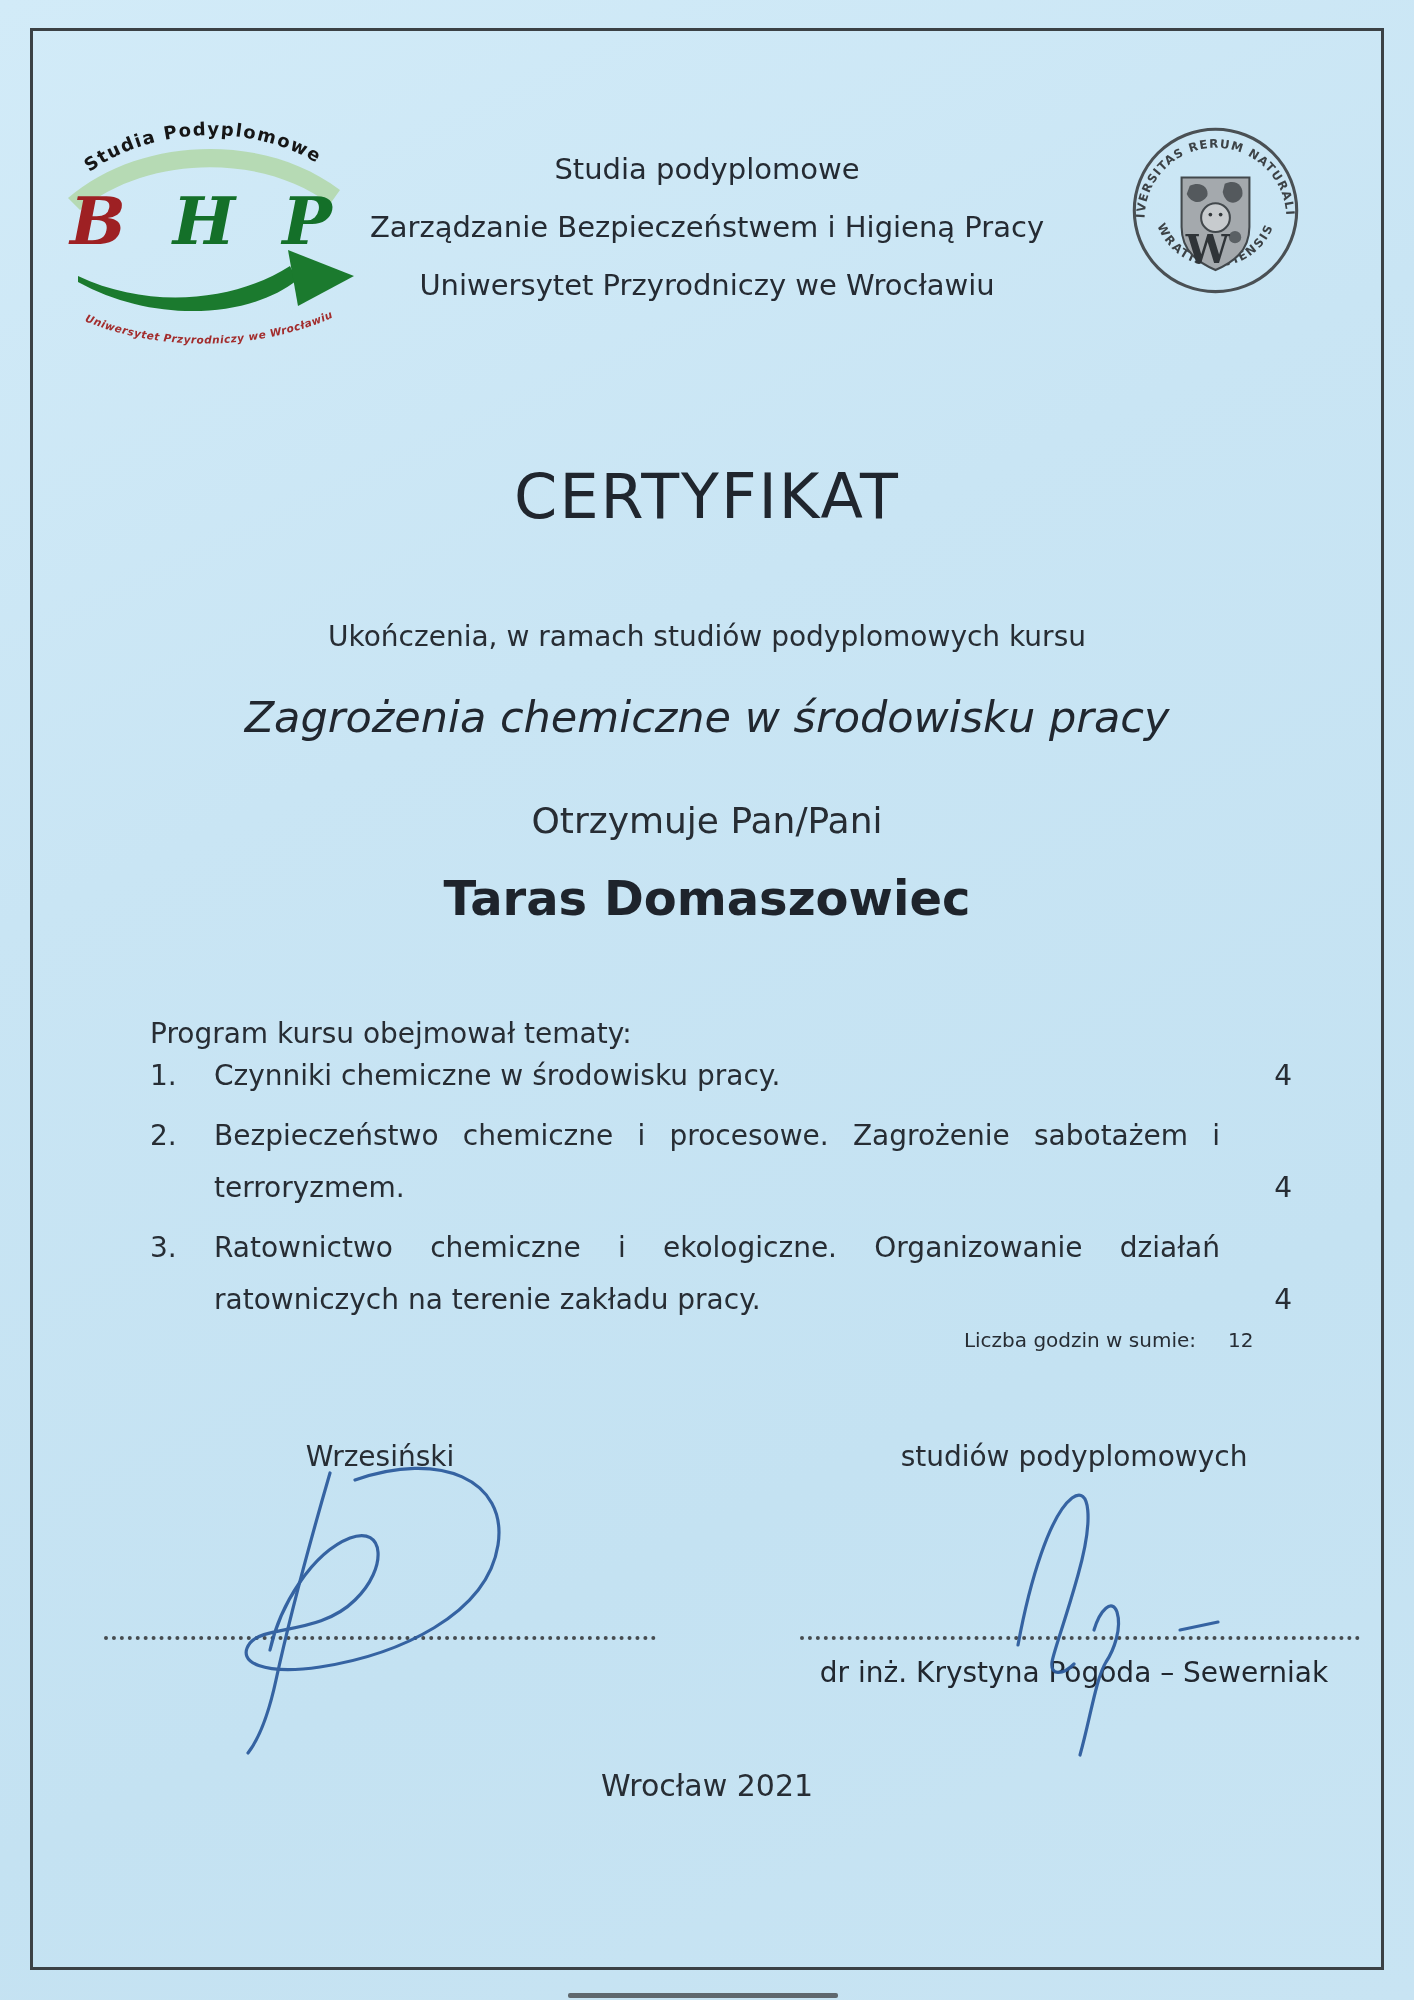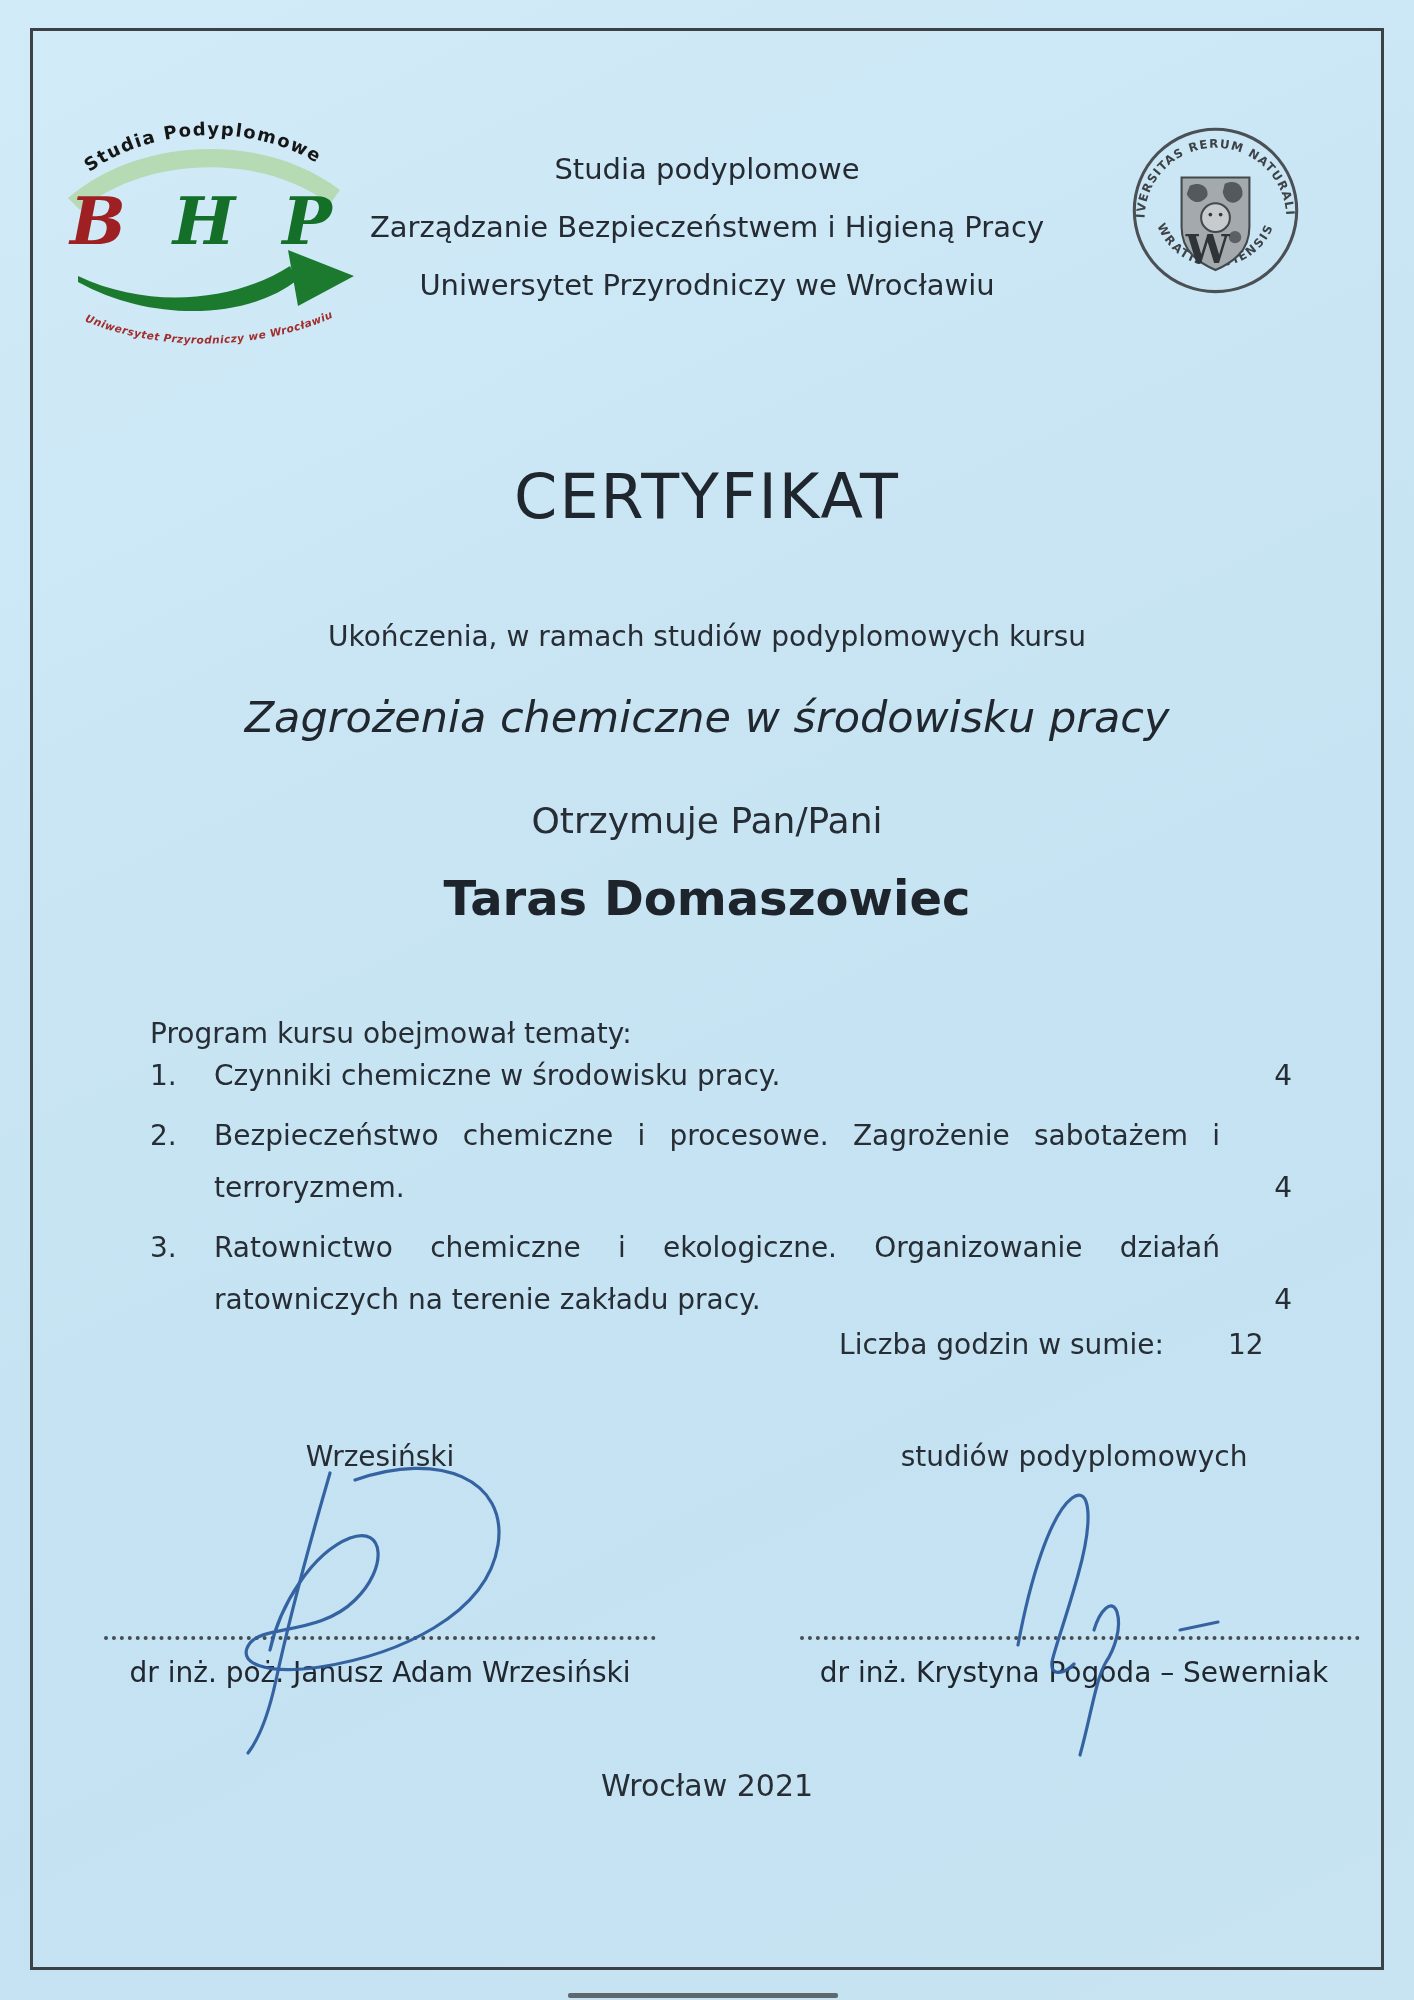--- a/index.html
+++ b/index.html
@@ -35,21 +35,21 @@
   .recipient-label{top:800px;font-size:36px;}
   .recipient-name{top:870px;font-size:48px;font-weight:bold;color:#1e242c;}
 
   
   .program-heading{top:1017px;left:150px;font-size:28px;text-align:center;}
   .program-list{top:1050px;left:150px;width:1142px;font-size:28px;}
   .prog-row{display:flex;align-items:flex-start;line-height:52px;margin-bottom:8px;}
   .prog-num{width:64px;flex:0 0 64px;}
   .prog-text{flex:1;text-align:justify;margin-right:8px;}
   .prog-hours{width:64px;flex:0 0 64px;text-align:right;align-self:flex-end;}
-  .total-row{top:1328px;left:150px;width:1142px;font-size:28px;display:flex;justify-content:flex-end;align-items:baseline;gap:32px;}
+  .total-row{top:1328px;left:150px;width:1142px;font-size:20px;display:flex;justify-content:flex-end;align-items:baseline;}
   .total-label{margin-right:32px;}
   .total-value{width:64px;}
 
   
   .sig-block{top:1438px;width:560px;text-align:center;font-size:28px;line-height:38px;}
   .sig-left{left:100px;}
   .sig-right{left:794px;}
   .dotted-line{position:absolute;top:1636px;height:0;border-top:4px dotted #464c50;}
   .dl-left{left:104px;width:552px;}
   .dl-right{left:800px;width:560px;}
@@ -163,19 +163,18 @@
     <g fill="none" stroke="#2e5d9e" stroke-width="3.2" stroke-linecap="round" opacity="0.95">
       <path d="M 168 175 C 180 110 200 45 222 28 C 240 15 244 48 228 105 C 214 155 204 180 202 192 C 200 205 212 206 224 194"></path>
       <path d="M 244 160 C 250 140 262 128 267 142 C 272 158 264 180 256 192 C 246 208 240 250 230 285"></path>
       <path d="M 330 160 L 368 152"></path>
     </g>
   </svg>
 
   <div class="dotted-line dl-left"></div>
   <div class="dotted-line dl-right"></div>
 
-  <div class="abs sig-name sn-left">dr inż. poż. Janusz Adam Wrzesiński</div>
   <div class="abs sig-name sn-right">dr inż. Krystyna Pogoda – Sewerniak</div>
 
   <div class="abs ctr footer">Wrocław 2021</div>
 
   <div class="abs scan-mark"></div>
 </div>
 
 </body></html>

